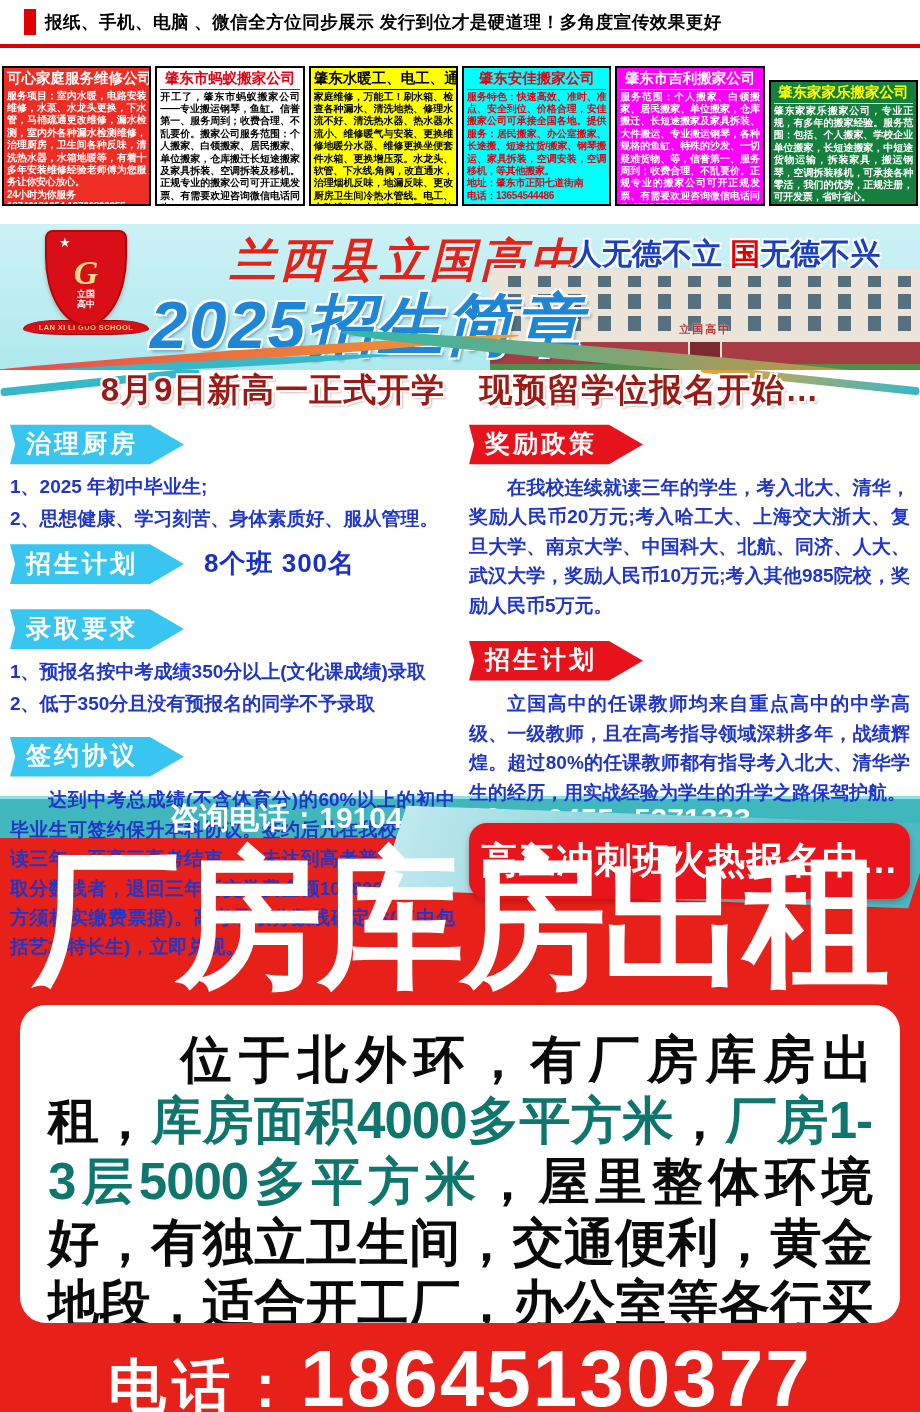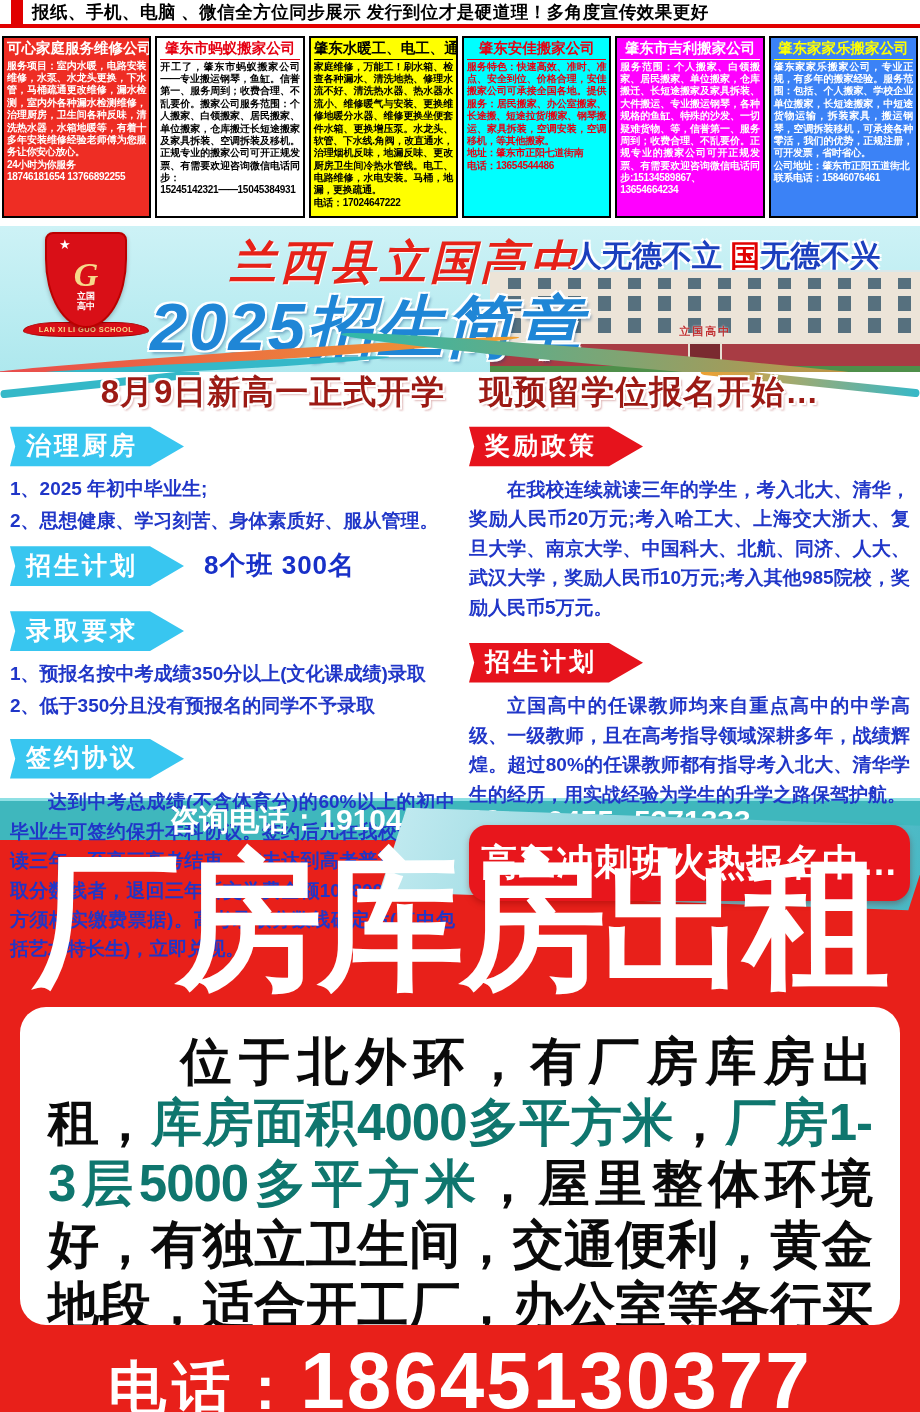--- a/index.html
+++ b/index.html
@@ -2,38 +2,38 @@
 <html><head>
 <meta charset="utf-8">
 <style>
   * { margin:0; padding:0; box-sizing:border-box; }
   html,body { width:920px; }
   body {
     font-family: "Liberation Sans", "DejaVu Sans", sans-serif;
     background:#fff; width:920px; height:1412px; position:relative; overflow:hidden;
   }
   
-  .top-bar { height:28px; display:flex; align-items:flex-start; padding:0 11px;
+  .top-bar { height:48px; display:flex; align-items:center; padding:0 24px;
              border-bottom:4px solid #e10000; background:#fff; }
   .top-bar .red-block { width:12px; height:26px; background:#e10000; margin-right:9px; flex:none; }
   .top-bar .top-text { font-size:17.5px; font-weight:bold; color:#000; letter-spacing:.5px; }
   
-  .ads-row { display:flex; gap:4px; padding:8px 2px; height:198px; background:#fff; }
+  .ads-row { display:flex; gap:4px; padding:18px 2px; height:176px; background:#fff; }
   .ad-box { flex:1 1 0; border:2px solid #000; padding:1px 3px; overflow:hidden; }
   .ad-title { font-size:14.5px; font-weight:900; text-align:center; line-height:1.35;
               border-bottom:1.5px solid currentColor; margin-bottom:1px; white-space:nowrap; }
   .ad-box.b1 .ad-title { border-bottom:none; }
   .ad-body { font-size:10px; font-weight:bold; line-height:1.24; text-align:justify;
              white-space:pre-line; letter-spacing:-0.3px; }
   .b1 { background:#ee2d24; color:#fff; } .b1 .ad-title { color:#fff; }
   .b2 { background:#fff;    color:#000; } .b2 .ad-title { color:#e60012; }
   .b3 { background:#ffff00; color:#000; } .b3 .ad-title { color:#000; }
   .b4 { background:#00ffff; color:#e60012; } .b4 .ad-title { color:#e60012; }
   .b5 { background:#ff00ff; color:#fff; } .b5 .ad-title { color:#fff; }
-  .b6 { background:#3b82f6; color:#fff; } .b6 .ad-title { color:#ffff00; }
+  .b6 { background:#15803d; color:#fff;margin-top:14px; } .b6 .ad-title { color:#ffff00; }
   
   .school-header { position:relative; height:146px; overflow:hidden;
                    background:linear-gradient(180deg,#cdf2f6 0%,#aee8ee 100%); }
   .school-logo { position:absolute; left:22px; top:6px; width:128px; text-align:center; }
   .shield { width:82px; height:96px; margin:0 auto; background:#d90f17;
             border:2px solid #b00; border-radius:8px 8px 50% 50% / 8px 8px 72% 72%;
             position:relative; color:#fff; box-shadow:0 2px 4px rgba(0,0,0,.25); }
   .shield .star { position:absolute; top:3px; left:12px; font-size:13px; color:#fff; }
   .shield .g { position:absolute; top:22px; left:0; right:0; font-family:"Liberation Serif",serif;
                font-size:34px; font-weight:bold; color:#f6d98a; font-style:italic; }

